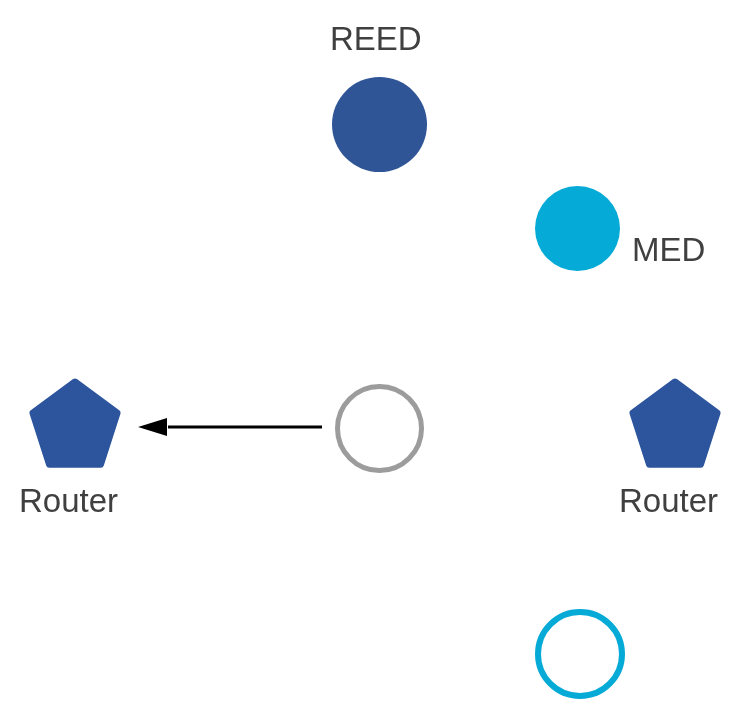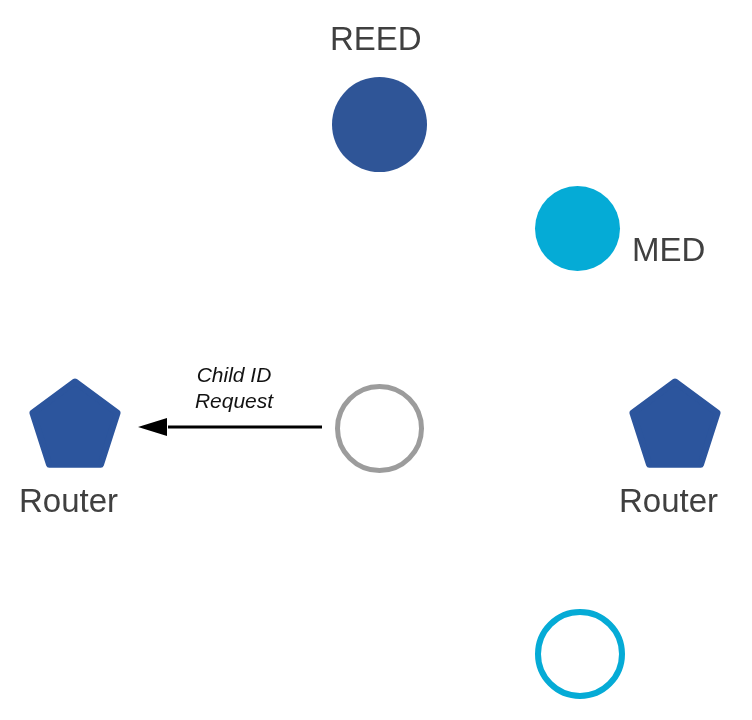--- a/index.html
+++ b/index.html
@@ -87,23 +87,19 @@
 
   <svg class="shape" id="router-right-node" viewBox="0 0 100 100">
     <path d="M50 4 L96 38 L78 94 L22 94 L4 38 Z" fill="#2c559d" stroke="#2c559d" stroke-width="7" stroke-linejoin="round"></path>
   </svg>
   <div class="node-label" id="router-right-label">Router</div>
 
   <div class="shape ring" id="center-node"></div>
 
   <div class="shape ring" id="sed-node"></div>
 
-  <div class="edge-label" id="child-id-request-label">
-    <div>Child ID</div>
-    <div>Request</div>
-  </div>
 
   <svg class="shape" id="child-id-request-arrow" viewBox="0 0 200 30">
     <line x1="192" y1="15" x2="38" y2="15" stroke="#000000" stroke-width="3"></line>
     <path d="M8 15 L37 6 L37 24 Z" fill="#000000"></path>
   </svg>
 
 </div>
 
 </body></html>

